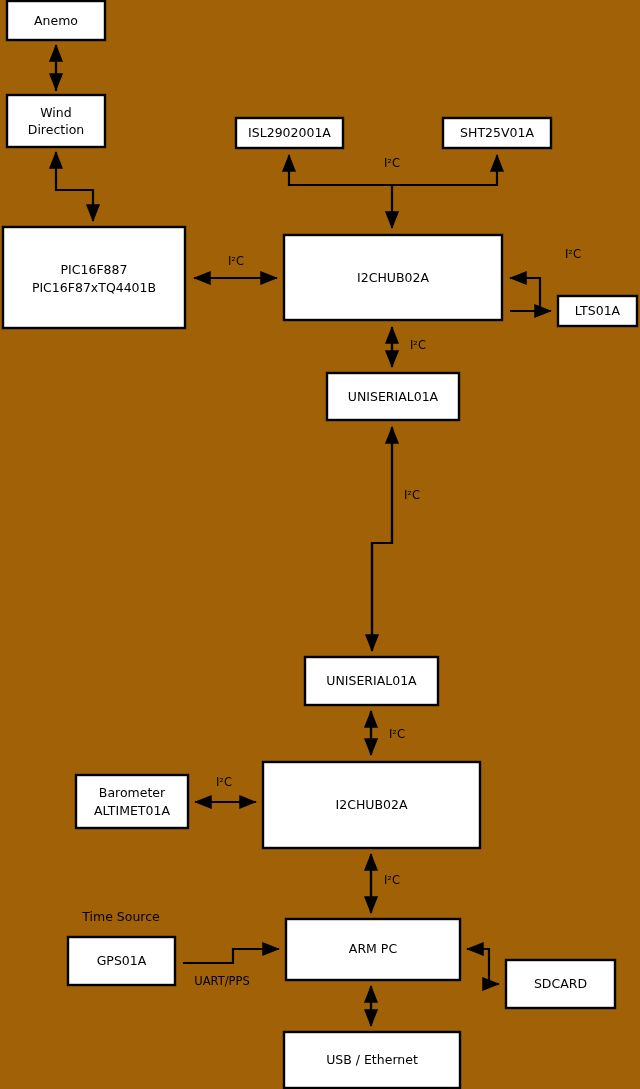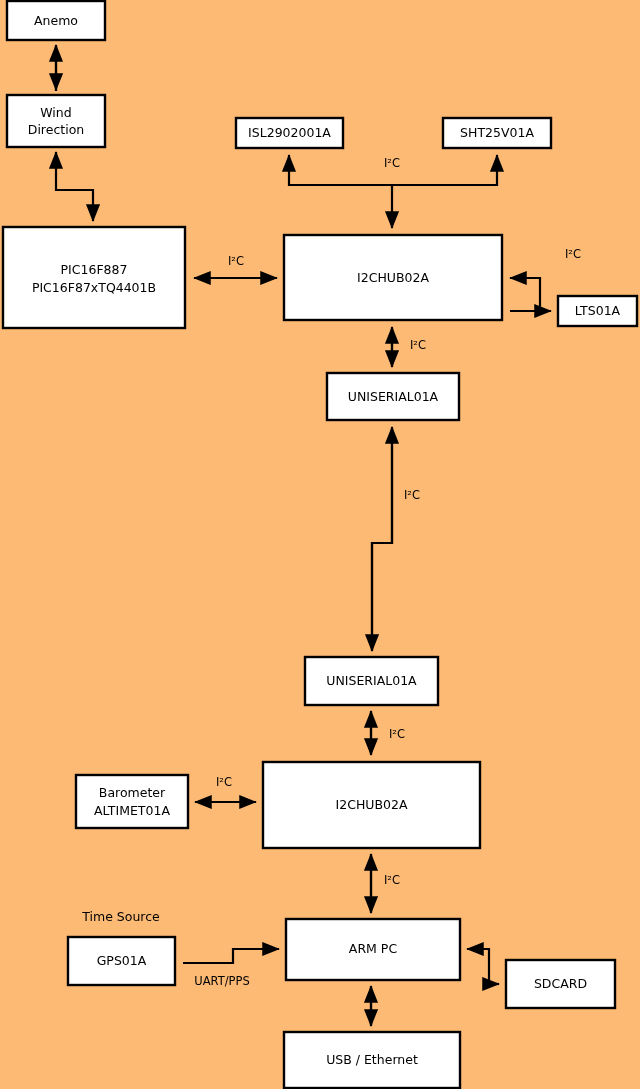--- a/index.html
+++ b/index.html
@@ -10,21 +10,21 @@
   body {
     width: 640px;
     height: 1089px;
     font-family: "DejaVu Sans", sans-serif;
     overflow: hidden;
   }
   #diagram-root {
     position: relative;
     width: 640px;
     height: 1089px;
-    background: #fdba74;
+    background: #a16207;
   }
   svg.diagram {
     display: block;
     width: 640px;
     height: 1089px;
   }
   .node-rect {
     fill: #ffffff;
     stroke: #000000;
     stroke-width: 2.4;

